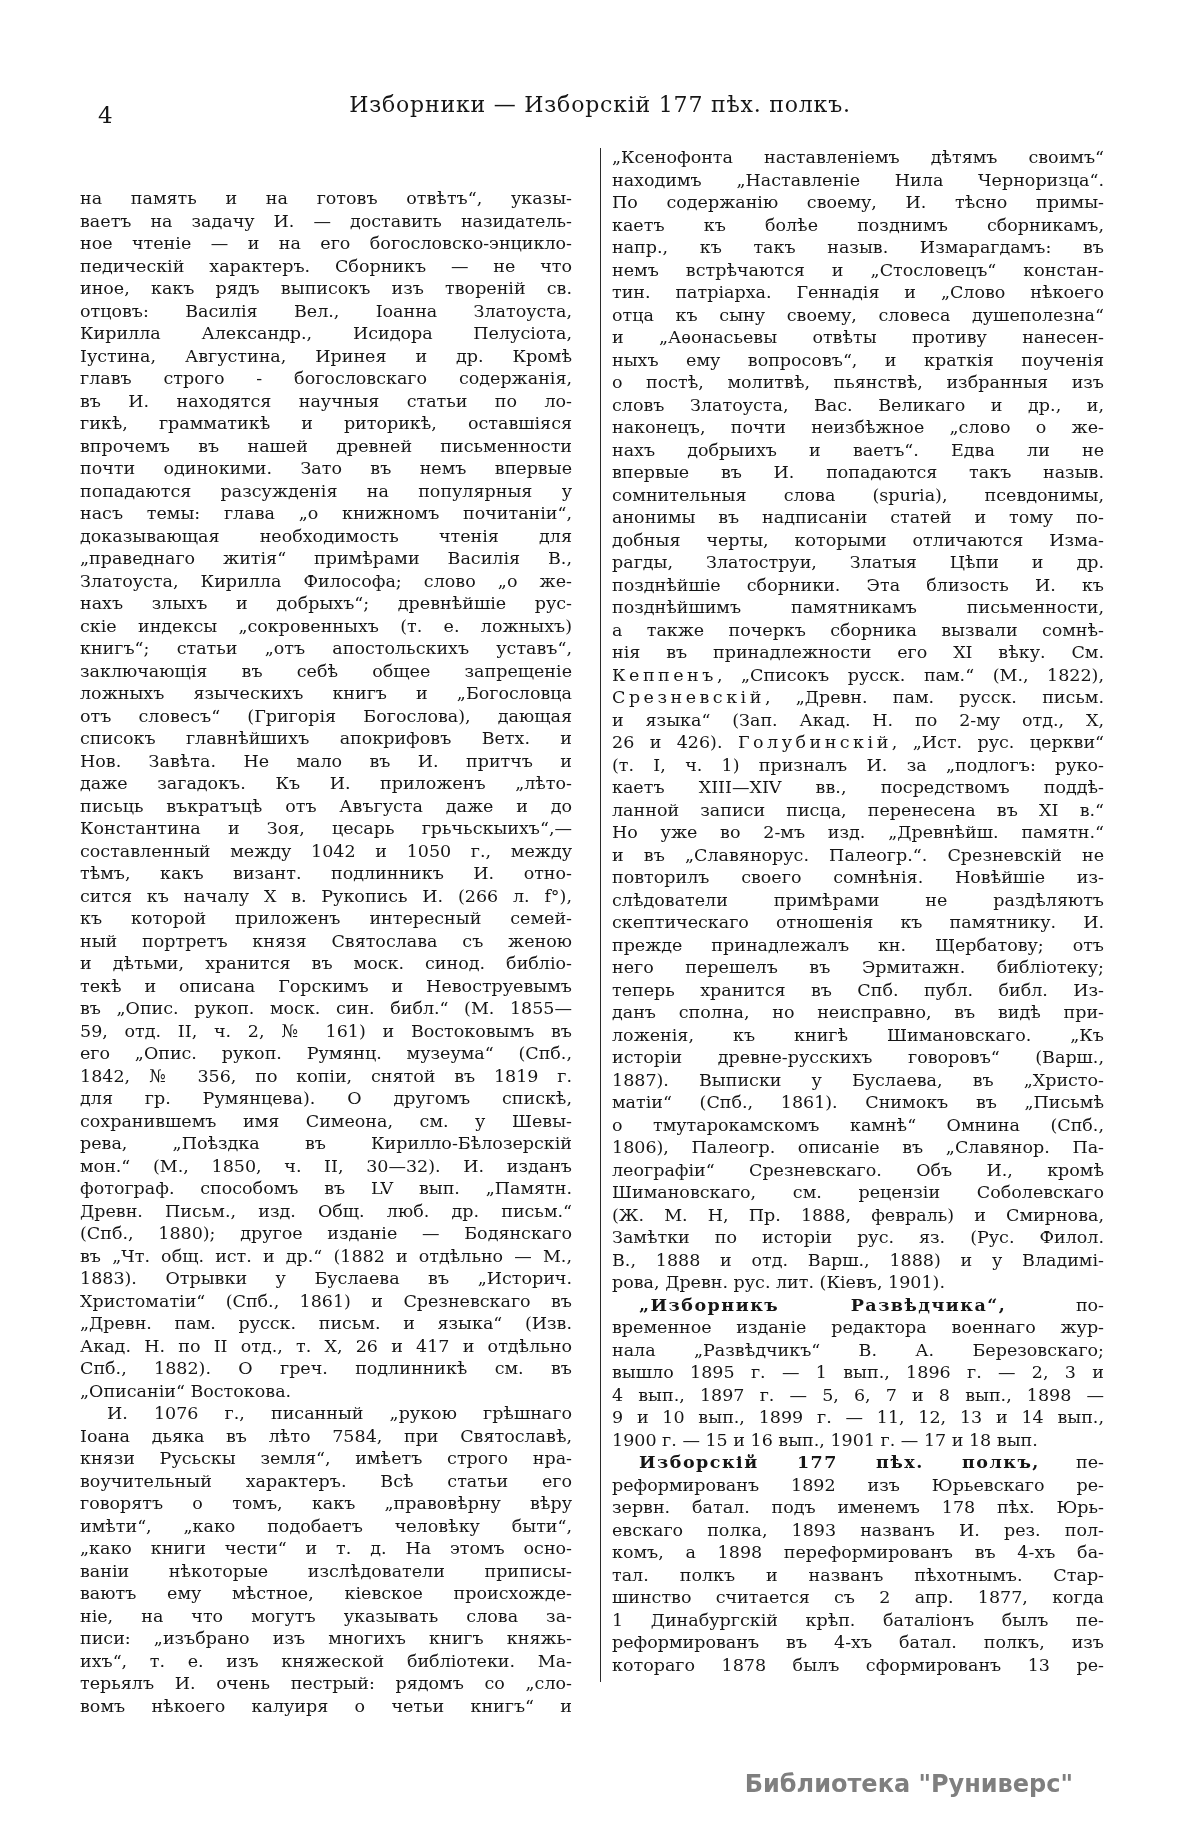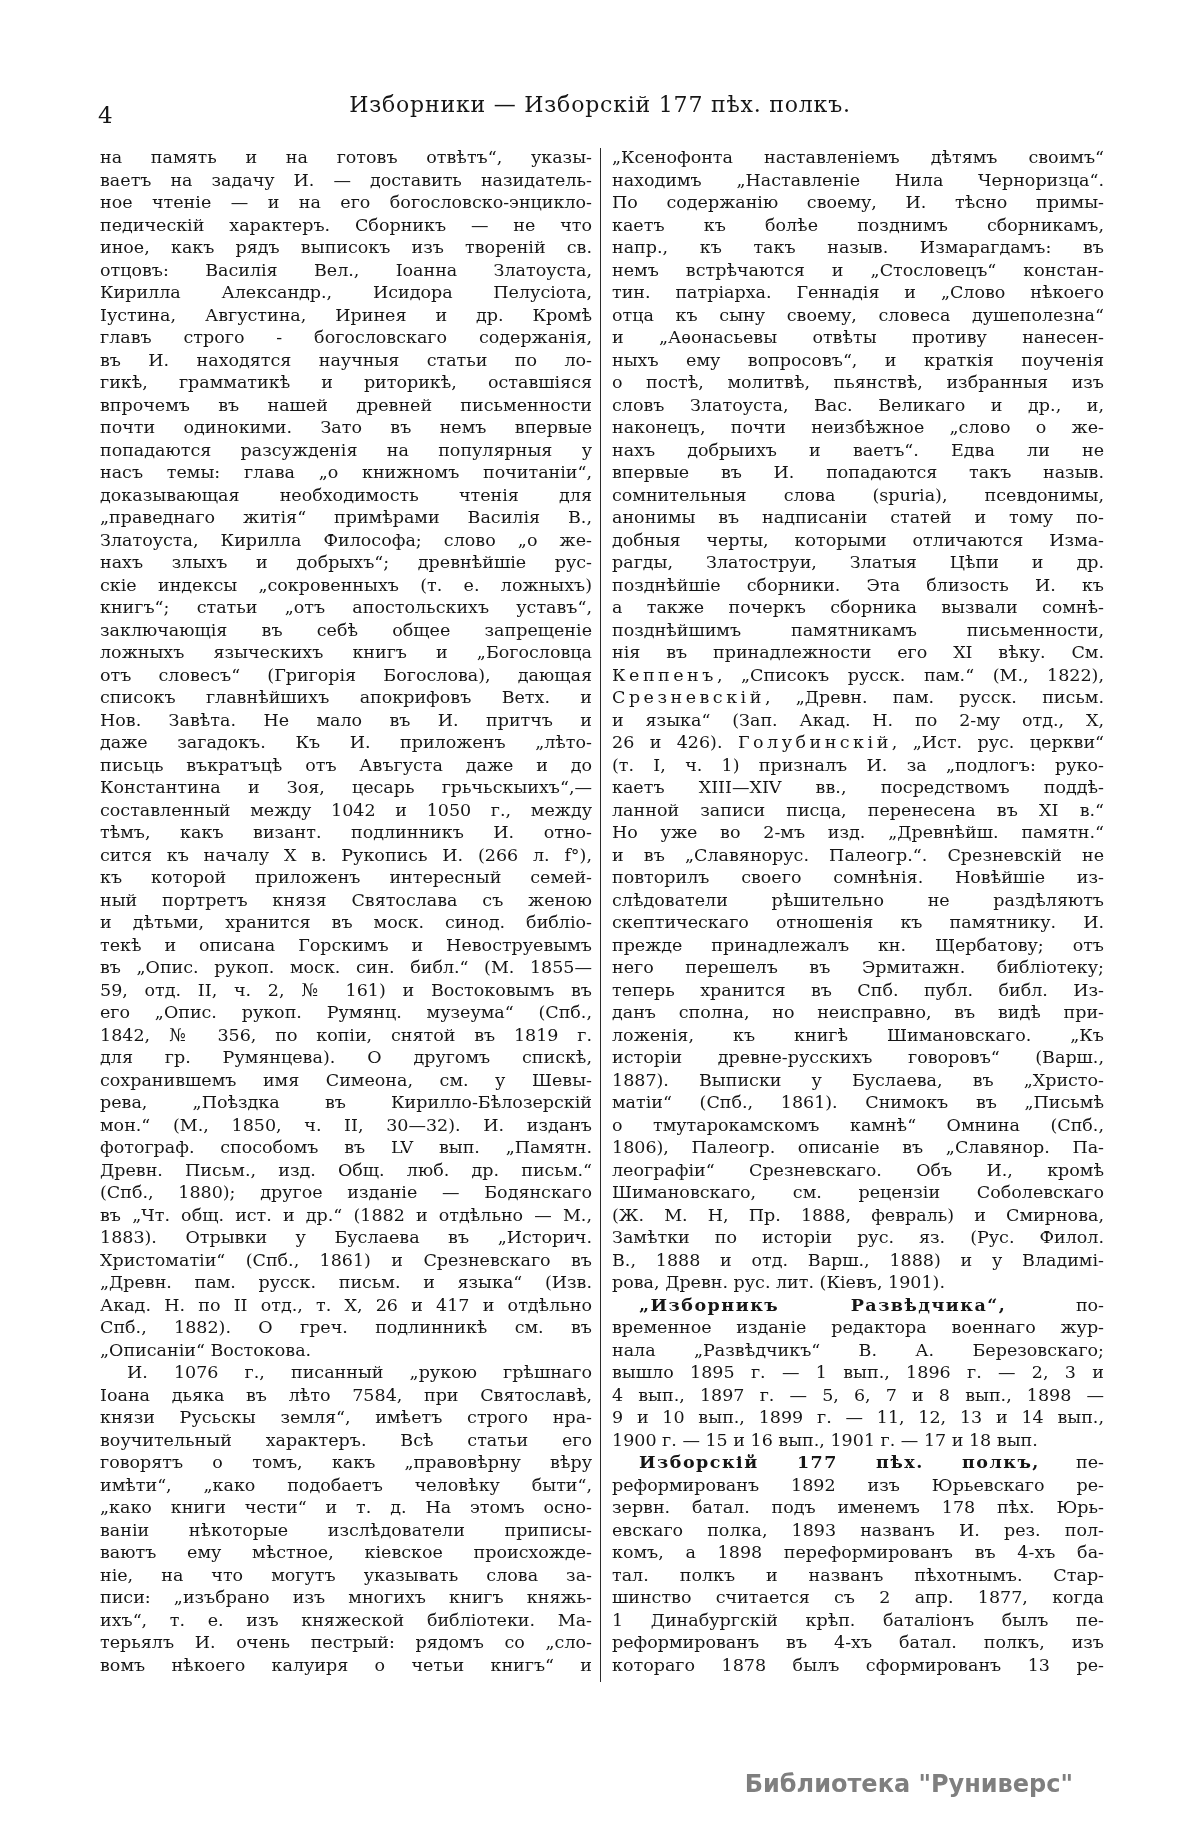--- a/index.html
+++ b/index.html
@@ -17,21 +17,21 @@
   }
   .header-title {
     position: absolute; left: 95px; top: 92px; width: 1010px;
     text-align: center; font-size: 22px; letter-spacing: 0.8px;
     white-space: nowrap;
   }
   .col {
     position: absolute; top: 146px; width: 492px;
     font-size: 17.5px;
   }
-  .col-left  { left: 100px; }
+  .col-left  { left: 80px; margin-top: 41px; }
   .col-right { left: 612px; }
   .divider {
     position: absolute; left: 600px; top: 148px;
     width: 1px; height: 1534px; background: #2b2b2b;
   }
   .line {
     height: 22.5px; line-height: 22.5px;
     text-align: justify; text-align-last: justify;
     overflow: hidden;
   }
@@ -138,34 +138,34 @@
       <div class="line">о постѣ, молитвѣ, пьянствѣ, избранныя изъ</div>
       <div class="line">словъ Златоуста, Вас. Великаго и др., и,</div>
       <div class="line">наконецъ, почти неизбѣжное „слово о же-</div>
       <div class="line">нахъ добрыихъ и ваетъ“. Едва ли не</div>
       <div class="line">впервые въ И. попадаются такъ назыв.</div>
       <div class="line">сомнительныя слова (spuria), псевдонимы,</div>
       <div class="line">анонимы въ надписаніи статей и тому по-</div>
       <div class="line">добныя черты, которыми отличаются Изма-</div>
       <div class="line">рагды, Златоструи, Златыя Цѣпи и др.</div>
       <div class="line">позднѣйшіе сборники. Эта близость И. къ</div>
+      <div class="line">позднѣйшимъ памятникамъ письменности,</div>
       <div class="line">а также почеркъ сборника вызвали сомнѣ-</div>
-      <div class="line">позднѣйшимъ памятникамъ письменности,</div>
       <div class="line">нія въ принадлежности его XI вѣку. См.</div>
       <div class="line"><span class="sp">Кеппенъ</span><span>, „Списокъ русск. пам.“ (М., 1822),</span></div>
       <div class="line"><span class="sp">Срезневскій</span><span>, „Древн. пам. русск. письм.</span></div>
       <div class="line">и языка“ (Зап. Акад. Н. по 2-му отд., X,</div>
       <div class="line"><span>26 и 426). </span><span class="sp">Голубинскій</span><span>, „Ист. рус. церкви“</span></div>
       <div class="line">(т. I, ч. 1) призналъ И. за „подлогъ: руко-</div>
       <div class="line">каетъ XIII—XIV вв., посредствомъ поддѣ-</div>
       <div class="line">ланной записи писца, перенесена въ XI в.“</div>
       <div class="line">Но уже во 2-мъ изд. „Древнѣйш. памятн.“</div>
       <div class="line">и въ „Славянорус. Палеогр.“. Срезневскій не</div>
       <div class="line">повторилъ своего сомнѣнія. Новѣйшіе из-</div>
-      <div class="line">слѣдователи рѣшительно не раздѣляютъ</div>
+      <div class="line">слѣдователи примѣрами не раздѣляютъ</div>
       <div class="line">скептическаго отношенія къ памятнику. И.</div>
       <div class="line">прежде принадлежалъ кн. Щербатову; отъ</div>
       <div class="line">него перешелъ въ Эрмитажн. библіотеку;</div>
       <div class="line">теперь хранится въ Спб. публ. библ. Из-</div>
       <div class="line">данъ сполна, но неисправно, въ видѣ при-</div>
       <div class="line">ложенія, къ книгѣ Шимановскаго. „Къ</div>
       <div class="line">исторіи древне-русскихъ говоровъ“ (Варш.,</div>
       <div class="line">1887). Выписки у Буслаева, въ „Христо-</div>
       <div class="line">матіи“ (Спб., 1861). Снимокъ въ „Письмѣ</div>
       <div class="line">о тмутарокамскомъ камнѣ“ Омнина (Спб.,</div>

